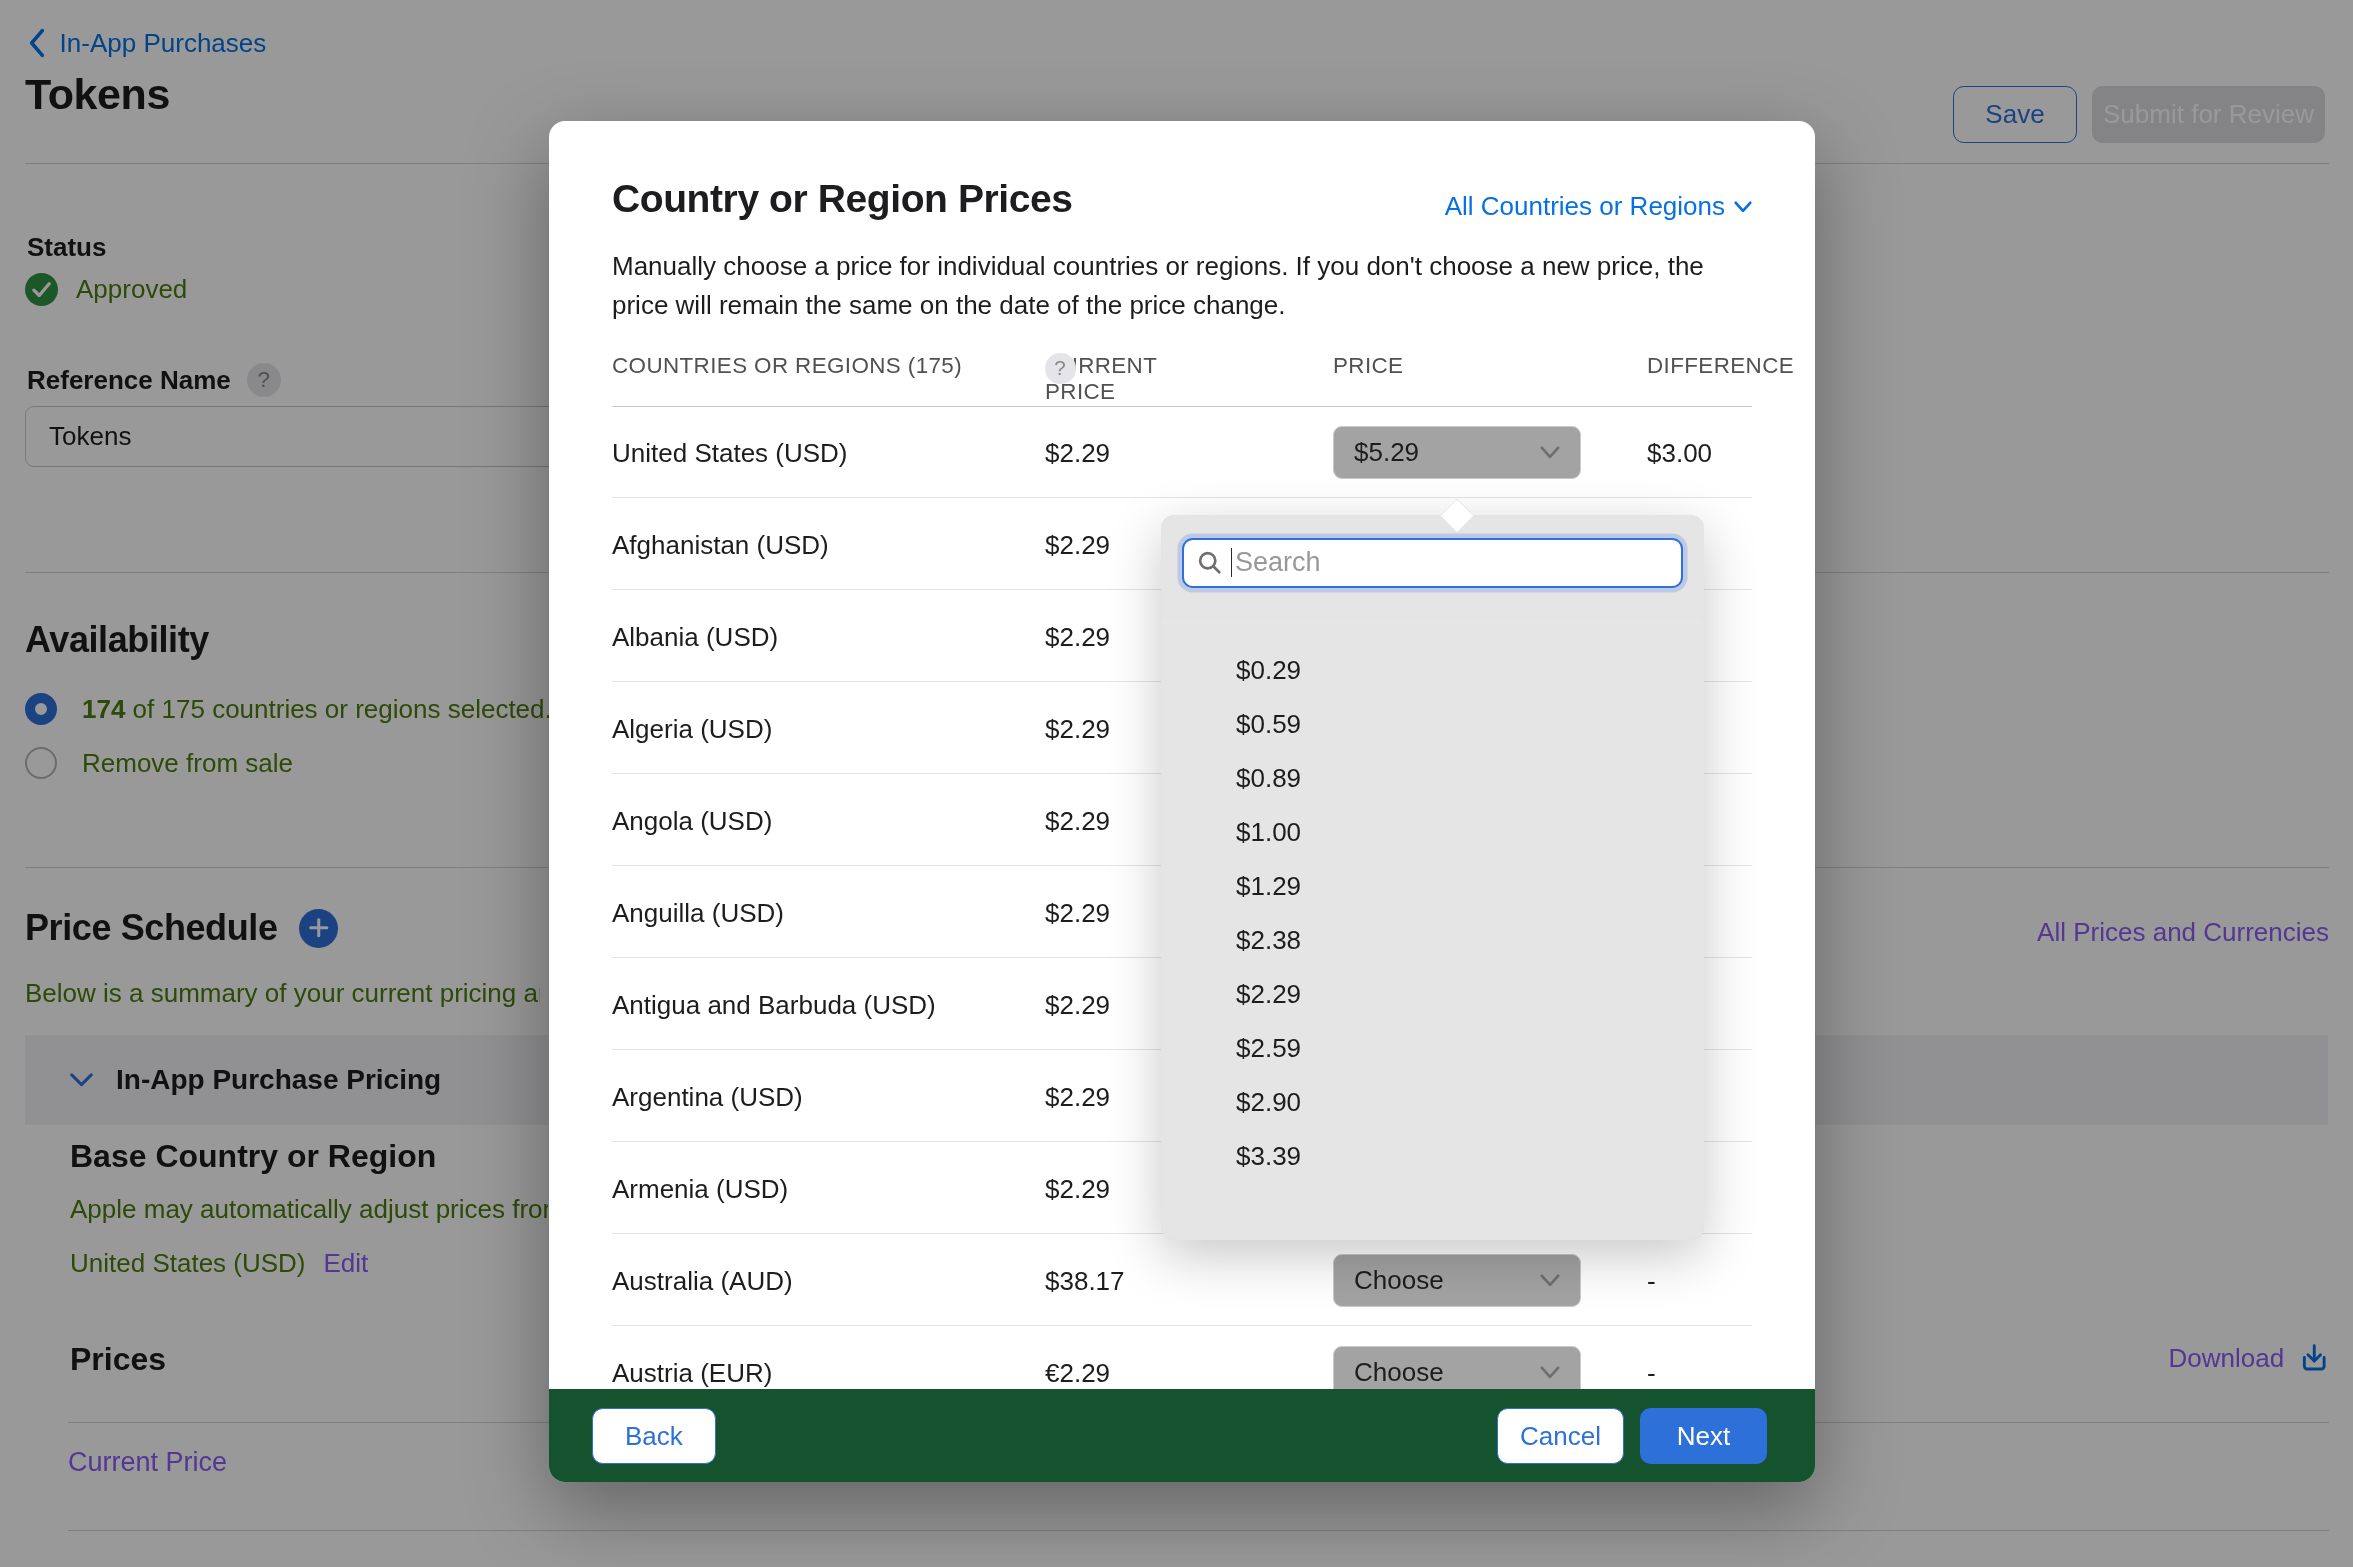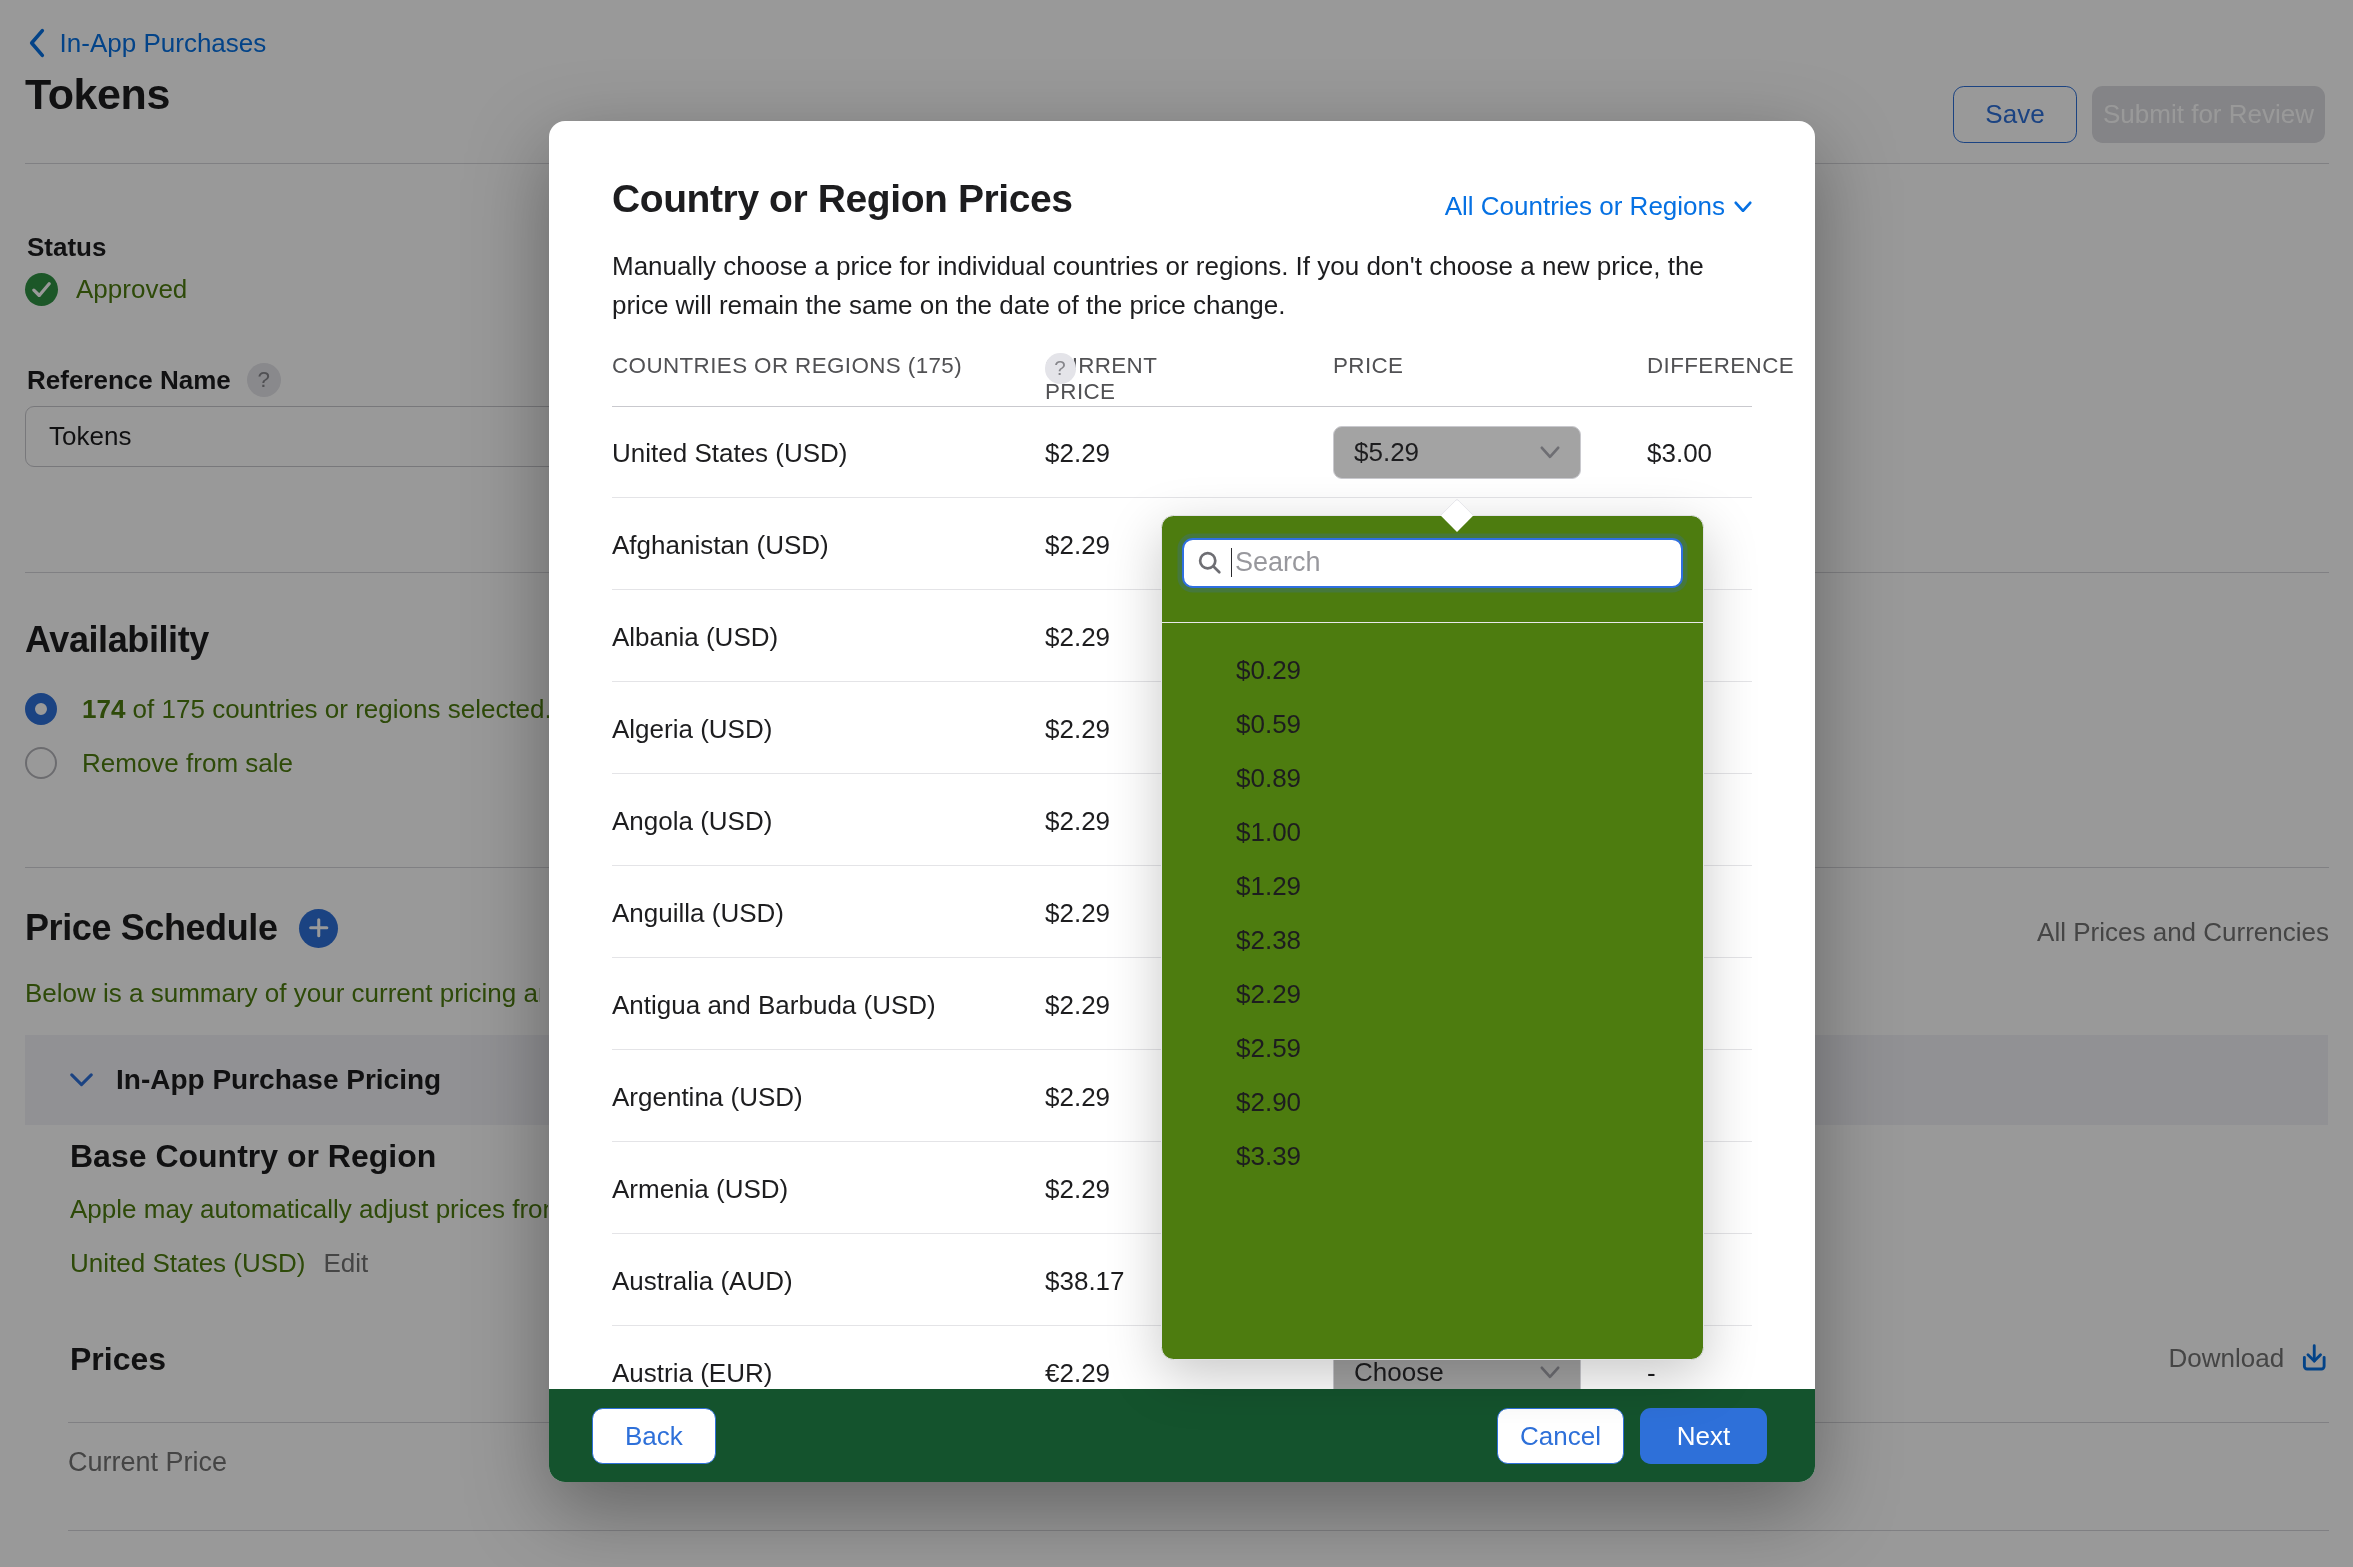--- a/index.html
+++ b/index.html
@@ -17,21 +17,21 @@
   .save-btn { left:1953px; top:86px; width:124px; height:57px; }
   .submit-btn { left:2092px; top:86px; width:233px; height:57px; background:#dcdce1; color:#ffffff; border:none; }
   .lbl { font-size:26px; font-weight:600; }
   .body-txt { font-size:26px; color:#4d7c0f; }
   .help-badge { display:inline-flex; width:34px; height:34px; border-radius:50%; background:#e4e4e9; color:#86868b; font-size:22.4px; align-items:center; justify-content:center; }
   .check-circle { width:33px; height:33px; border-radius:50%; background:#2f9144; display:flex; align-items:center; justify-content:center; }
   .ref-input { left:25px; top:406px; width:557px; height:61px; background:#fff; border:0.9px solid #c9c9ce; border-radius:9px; display:flex; align-items:center; padding-left:23px; font-size:26px; }
   .h2 { font-size:36px; font-weight:700; letter-spacing:-0.4px; }
   .radio-on { width:32px; height:32px; border-radius:50%; border:10px solid #2e70d9; background:#fff; }
   .radio-off { width:32px; height:32px; border-radius:50%; border:2.7px solid #b4b4ba; background:#fff; }
-  .link { color:#737373; }
+  .link { color:#8b5cf6; }
   .plus-circle { width:39px; height:39px; border-radius:50%; background:#2e70d9; display:flex; align-items:center; justify-content:center; }
   .band { left:25px; top:1035px; width:2303px; height:90px; background:#f2f2f7; display:flex; align-items:center; padding-left:45px; gap:23px; }
   .h3 { font-size:32px; font-weight:700; }
   .nowrap { white-space:nowrap; overflow:hidden; }
 
   
   .scrim { position:absolute; inset:0; background:rgba(0,0,0,0.40); z-index:40; }
   .modal { position:absolute; left:549px; top:121px; width:1266px; height:1361px; background:#fff; border-radius:16px; box-shadow:0 27px 81px rgba(0,0,0,.35); z-index:50; }
   .m-title { left:63px; top:56px; font-size:39px; font-weight:700; letter-spacing:-0.4px; }
   .m-filter { right:63px; top:70px; font-size:26px; color:#0671e3; display:flex; align-items:center; gap:9px; }
@@ -49,21 +49,21 @@
   .c-diff { position:absolute; left:1035px; top:32px; font-size:26px; }
 
   
   .m-footer { position:absolute; left:0; right:0; bottom:0; height:93px; background:#14532d; border-radius:0 0 16px 16px; z-index:5; }
   .m-footer .btn { position:absolute; top:19px; height:56px; }
   .back-btn { left:43px; padding:0 32px; }
   .cancel-btn { right:191px; width:127px; }
   .next-btn { right:48px; width:127px; background:#2e70d9; color:#fff; border:none; }
 
   
-  .popover { position:absolute; left:612px; top:394px; width:543px; height:845px; background:#4d7c0f; border:0.9px solid #e3e3e8; border-radius:12.6px; box-shadow:0 16px 54px rgba(0,0,0,.22); z-index:10; }
+  .popover { position:absolute; left:612px; top:394px; width:543px; height:725px; background:#e5e5e5; border:0.9px solid #e3e3e8; border-radius:12.6px; box-shadow:0 16px 54px rgba(0,0,0,.22); z-index:10; }
   .pop-arrow { position:absolute; top:-12.6px; left:283px; width:24px; height:24px; background:#fff; border-left:0.9px solid #e3e3e8; border-top:0.9px solid #e3e3e8; transform:rotate(45deg); border-radius:3.6px 0 0 0; }
   .search-box { position:absolute; left:20px; right:20px; top:21.5px; height:50px; border:2.2px solid #2f6fe0; border-radius:10.8px; box-shadow:0 0 0 4.5px rgba(47,111,224,.22); display:flex; align-items:center; padding-left:12.6px; background:#fff; }
   .caret { width:1.8px; height:29px; background:#2b2b2e; margin-left:9px; }
   .ph { color:#98989d; font-size:27px; margin-left:2.7px; }
   .pop-divider { position:absolute; left:0; right:0; top:106px; height:0.9px; background:#e8e8ea; }
   .opts { position:absolute; left:0; right:0; top:107px; bottom:0; padding-top:20px; overflow:hidden; }
   .opt { height:54px; display:flex; align-items:center; padding-left:74px; font-size:26px; }
 
   svg { display:block; }
 </style>

